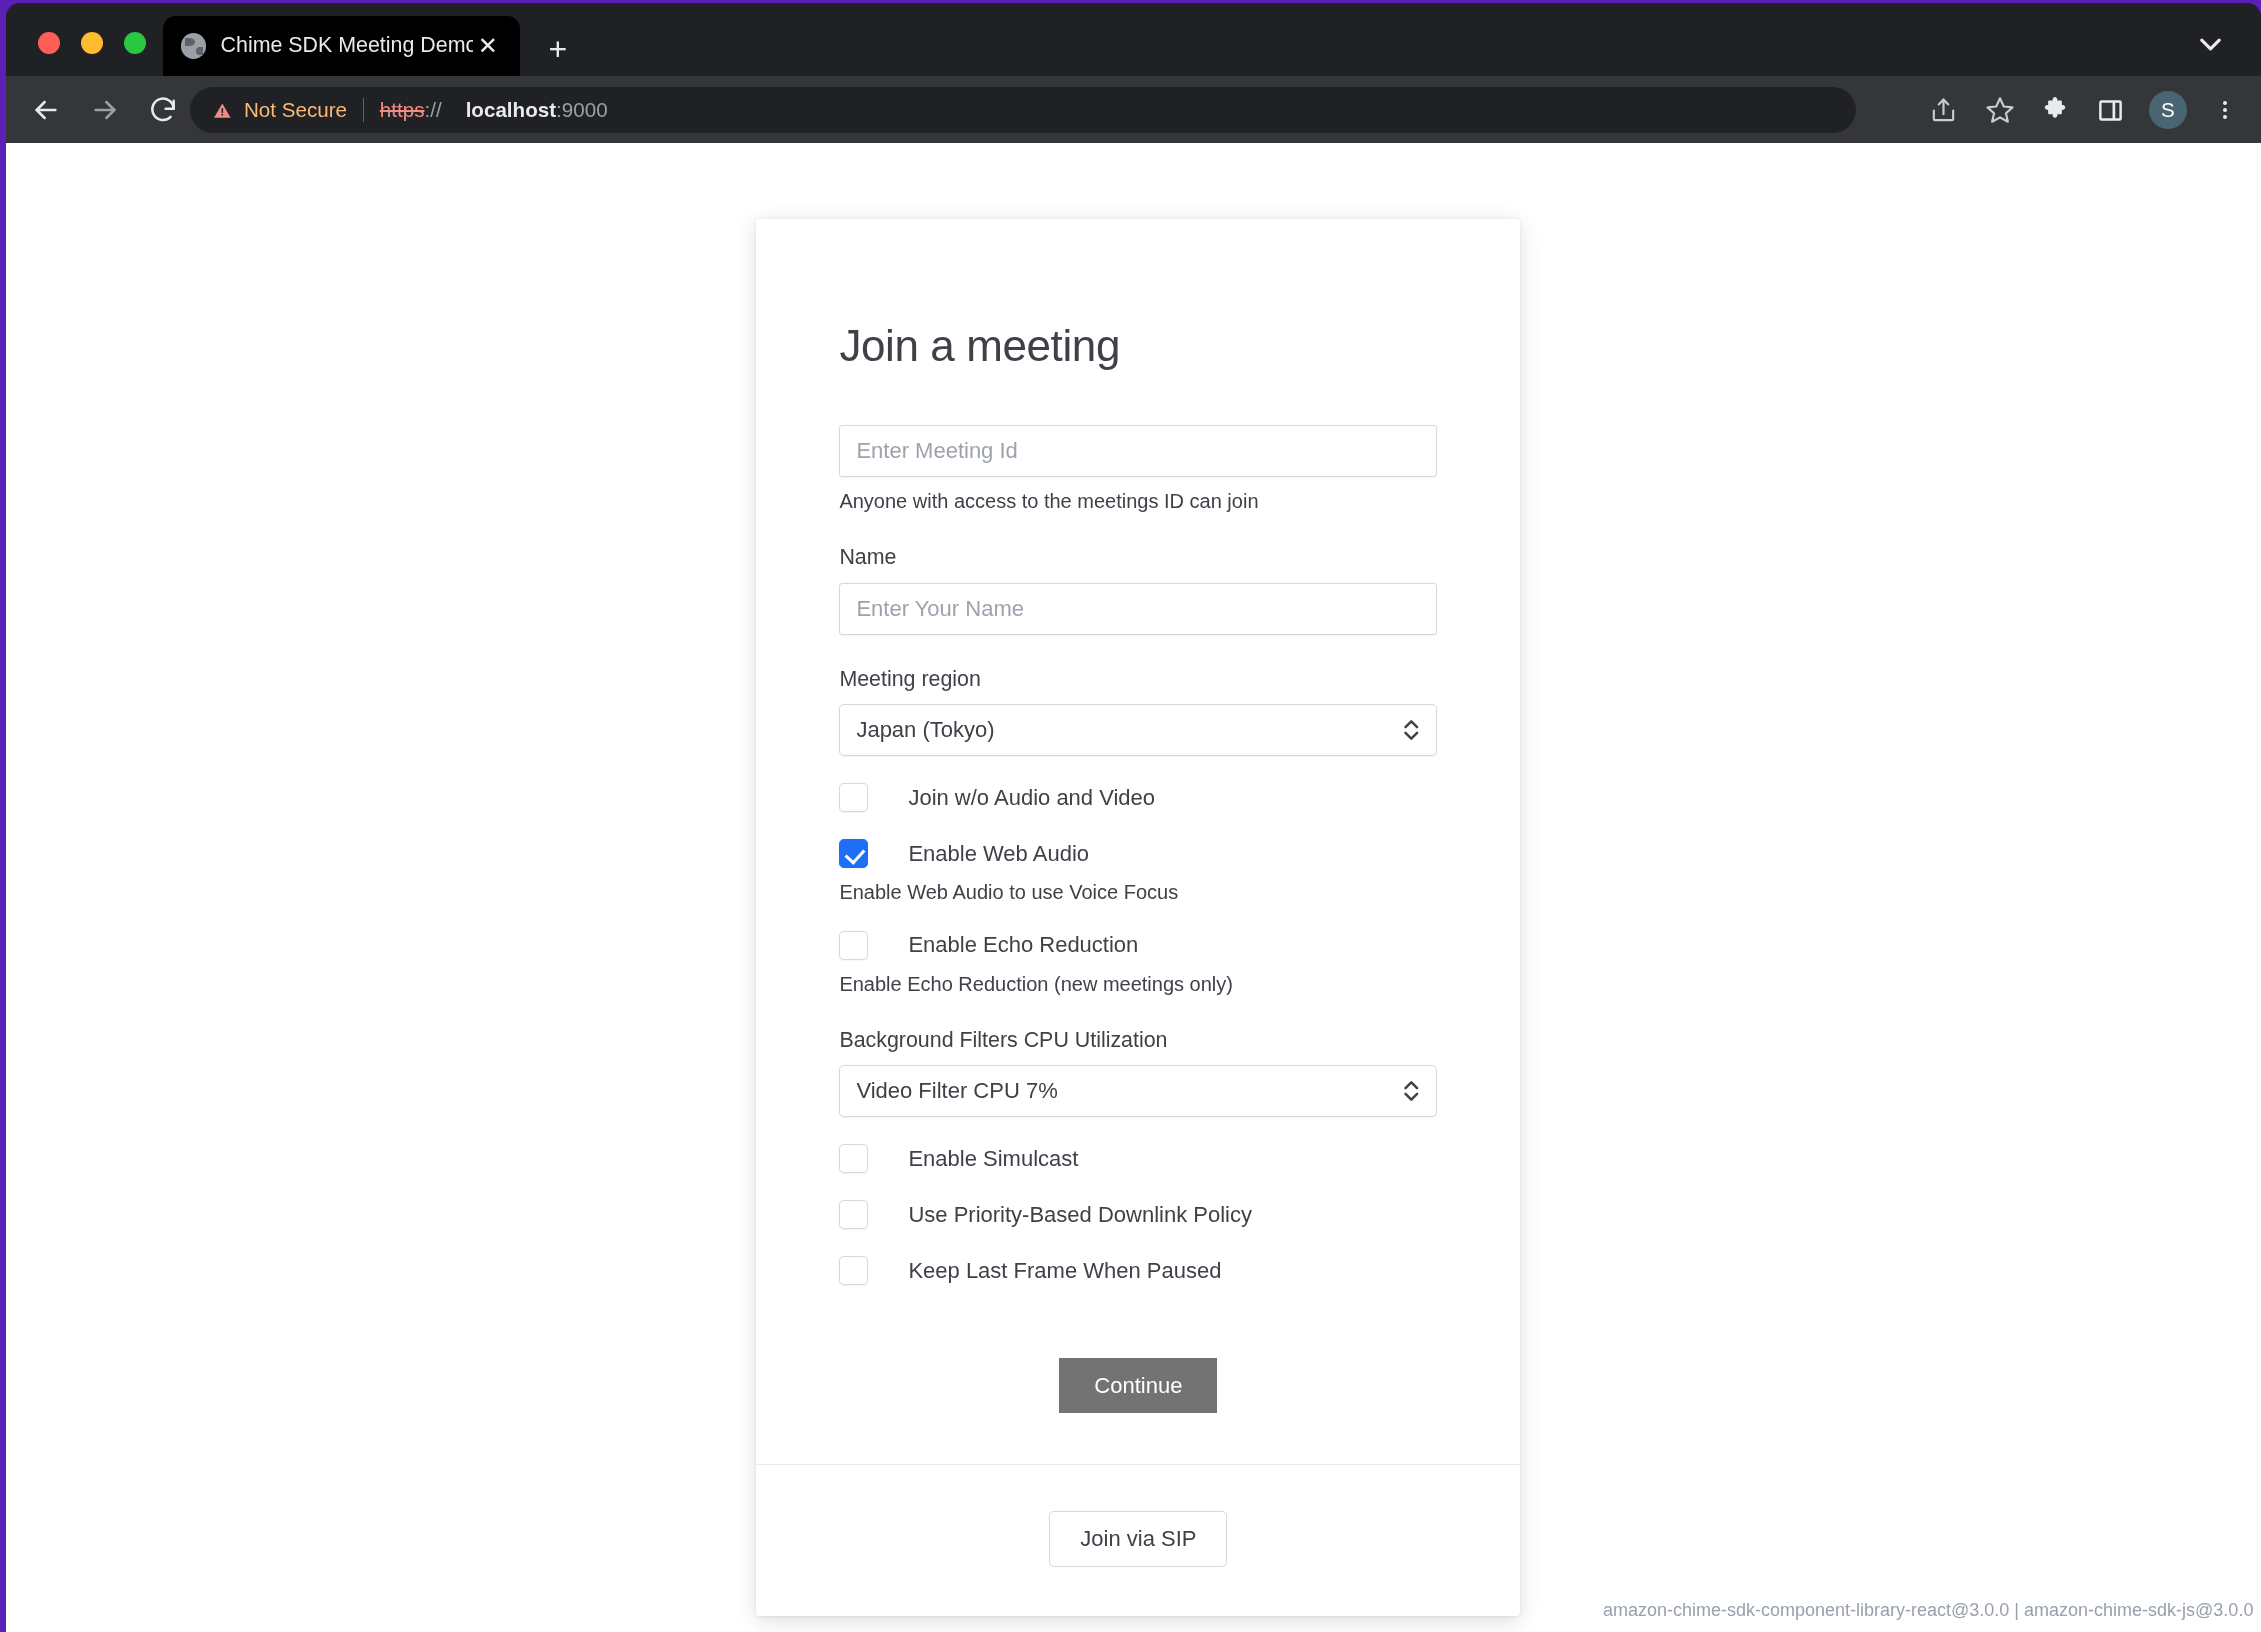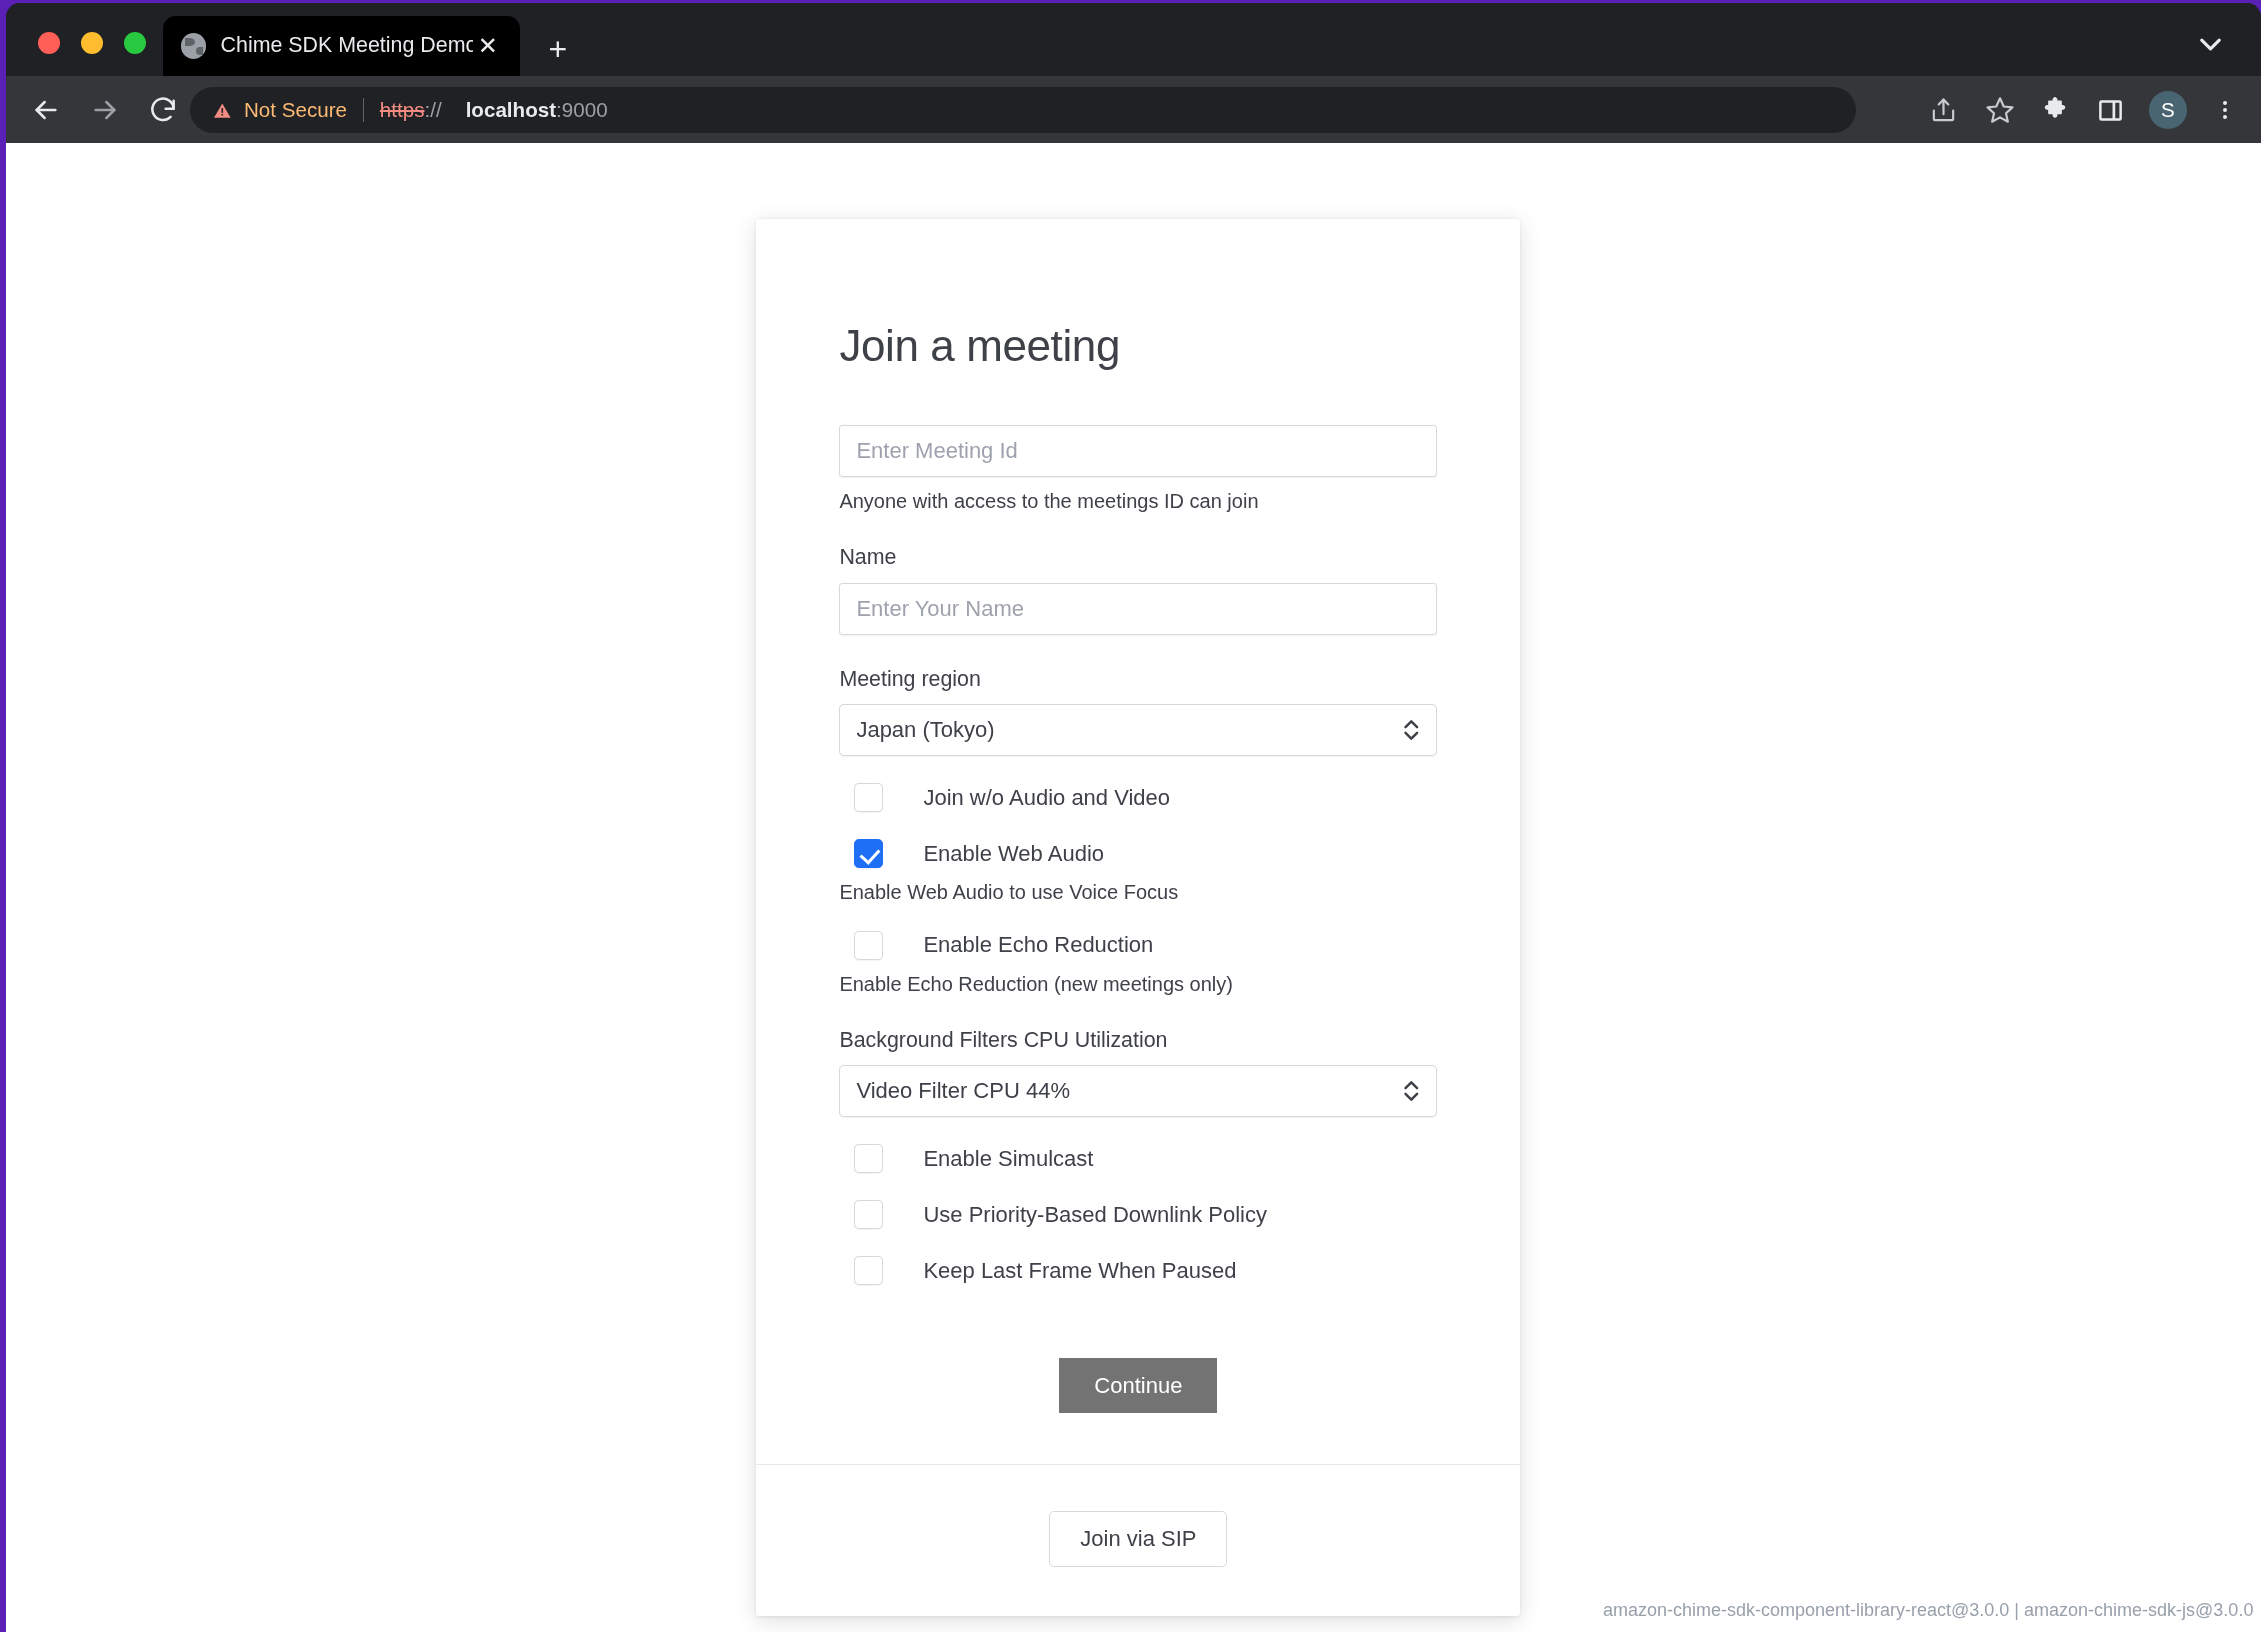--- a/index.html
+++ b/index.html
@@ -277,21 +277,20 @@
     transform: translateY(-50%);
     width: 20.6px;
     height: 29px;
     pointer-events: none;
   }
 
   .check-row {
     display: flex;
     align-items: center;
     margin-top: 27px;
-    margin-left: 15px;
   }
   .checkbox {
     width: 29px; height: 29px;
     border: 0.8px solid #d8d8d8;
     border-radius: 4.8px;
     background: #fff;
     flex: 0 0 auto;
     box-shadow: 0 0.8px 1.6px rgba(0,0,0,0.05);
     position: relative;
   }
@@ -497,21 +496,21 @@
           <span class="checkbox"></span>
           <span class="check-label">Enable Echo Reduction</span>
         </div>
         <div class="helper-text">Enable Echo Reduction (new meetings only)</div>
 
         <div class="gap-md"></div>
 
         
         <div class="field-label">Background Filters CPU Utilization</div>
         <div class="select-wrap">
-          <div class="select-box">Video Filter CPU 44%</div>
+          <div class="select-box">Video Filter CPU 7%</div>
           <svg class="select-chevrons" viewBox="0 0 14 20" fill="none" stroke="#3f4149" stroke-width="1.7" stroke-linecap="round" stroke-linejoin="round">
             <polyline points="3 8 7 4 11 8"></polyline>
             <polyline points="3 12 7 16 11 12"></polyline>
           </svg>
         </div>
 
         
         <div class="check-row">
           <span class="checkbox"></span>
           <span class="check-label">Enable Simulcast</span>

